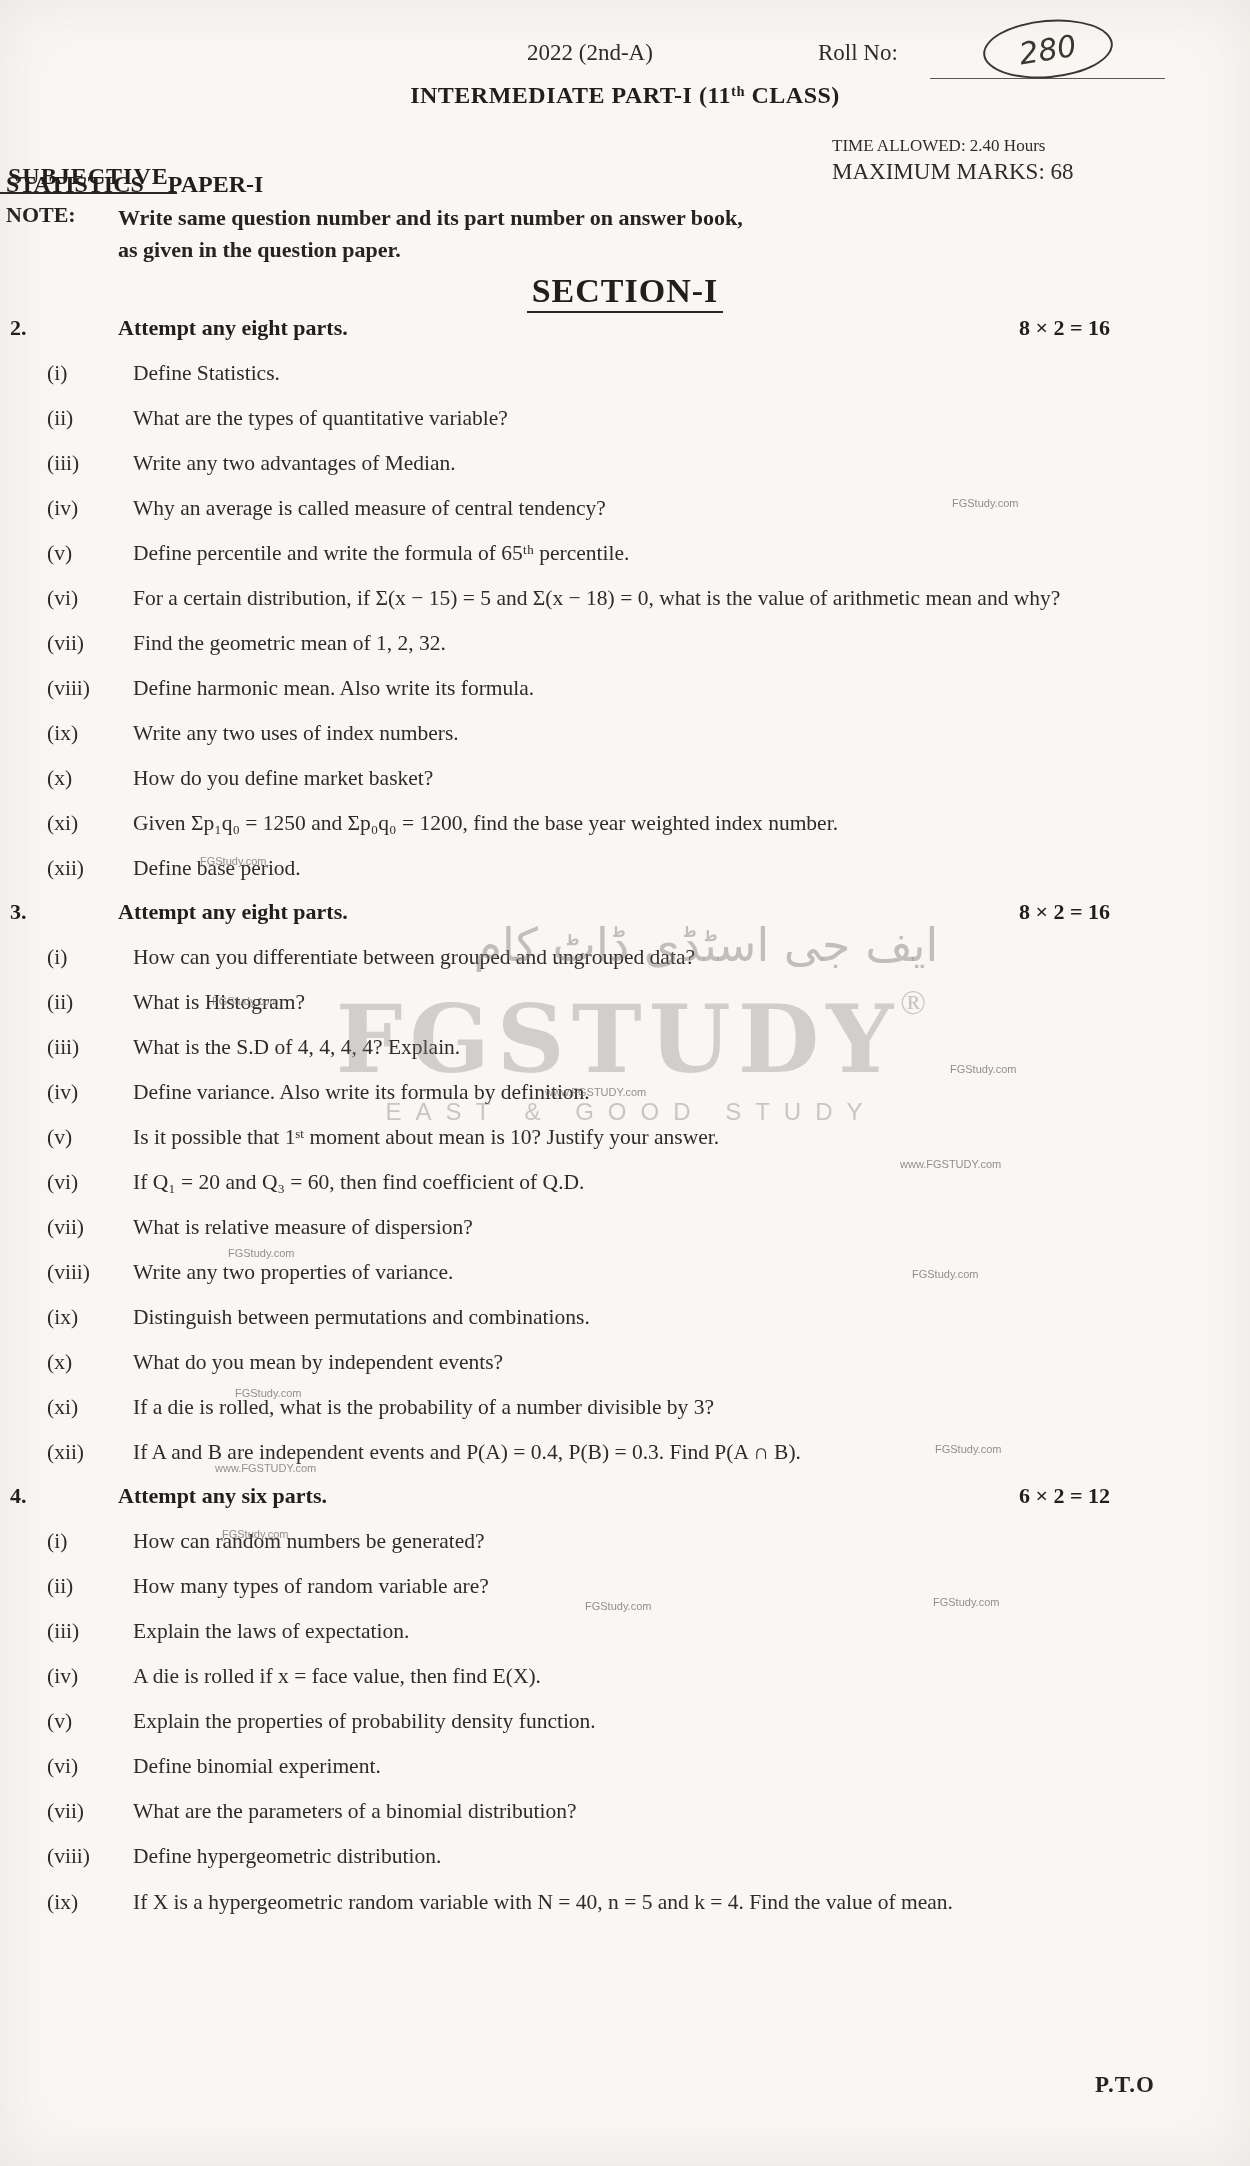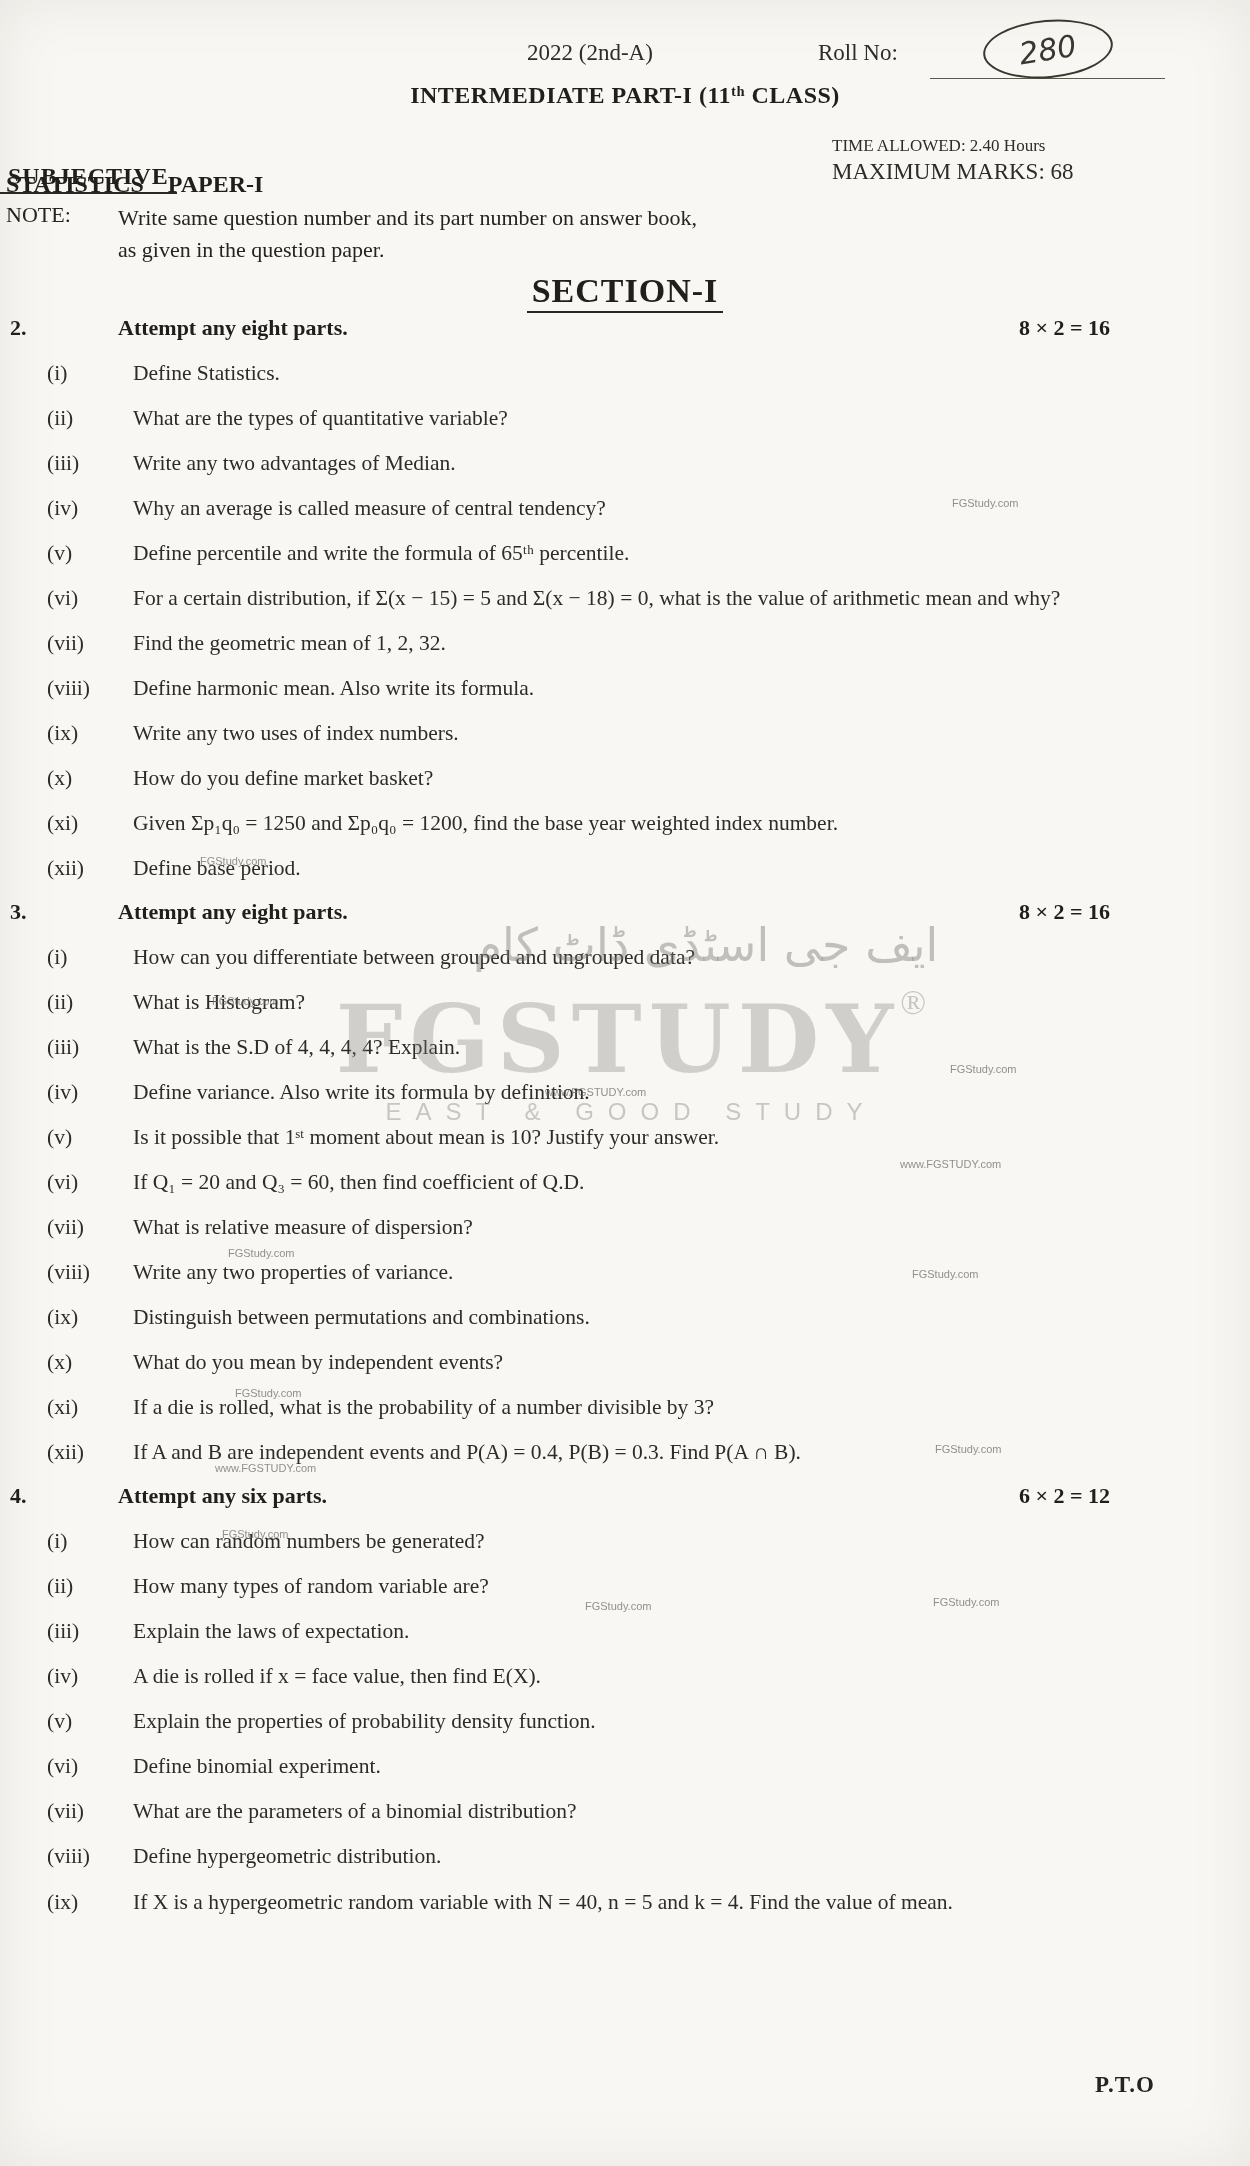--- a/index.html
+++ b/index.html
@@ -27,21 +27,21 @@
   .roll-value   { font-size:30px; font-style:italic; color:#3a372f;
                   font-family:"DejaVu Sans",sans-serif; transform:rotate(-4deg); }
   .main-title   { left:0; top:82px; width:100%; text-align:center;
                   font-weight:bold; font-size:24px; color:#211f1b; letter-spacing:0.5px; }
   .subject      { left:6px;  top:130px; font-weight:bold; font-size:24px; color:#211f1b; white-space:pre;margin-top:41px; }
   .time         { left:832px; top:136px; font-size:17px; }
   .subjective-wrap { left:0; top:163px; width:100%; text-align:left; }
   .subjective   { display:inline-block; font-weight:bold; font-size:24px; color:#211f1b;
                   border-bottom:2.5px solid #2a2823; padding:0 8px 2px; letter-spacing:1px; }
   .marks-line   { left:832px; top:159px; font-size:23px;text-align:right; }
-  .note         { left:6px; top:202px; display:flex; font-weight:normal; font-size:22px; color:#26241f; }
+  .note         { left:6px; top:202px; display:flex; font-weight:bold; font-size:22px; color:#26241f; }
   .note-label   { width:112px; flex-shrink:0; }
   .note-text div{ line-height:1.45; }
   .section-wrap { left:0; top:272px; width:100%; text-align:center; }
   .section-title{ display:inline-block; font-weight:bold; font-size:34px; color:#211f1b;
                   border-bottom:2.5px solid #2a2823; padding:0 5px 1px; letter-spacing:1px;text-align:center; }
 
   
   .questions { position:absolute; left:0; right:0; top:307px; z-index:1; }
   .qheader { display:flex; align-items:baseline; margin:8px 0 18px 0; }
   .qnum   { width:118px; padding-left:10px; font-weight:bold; font-size:22px; color:#211f1b; flex-shrink:0; }

